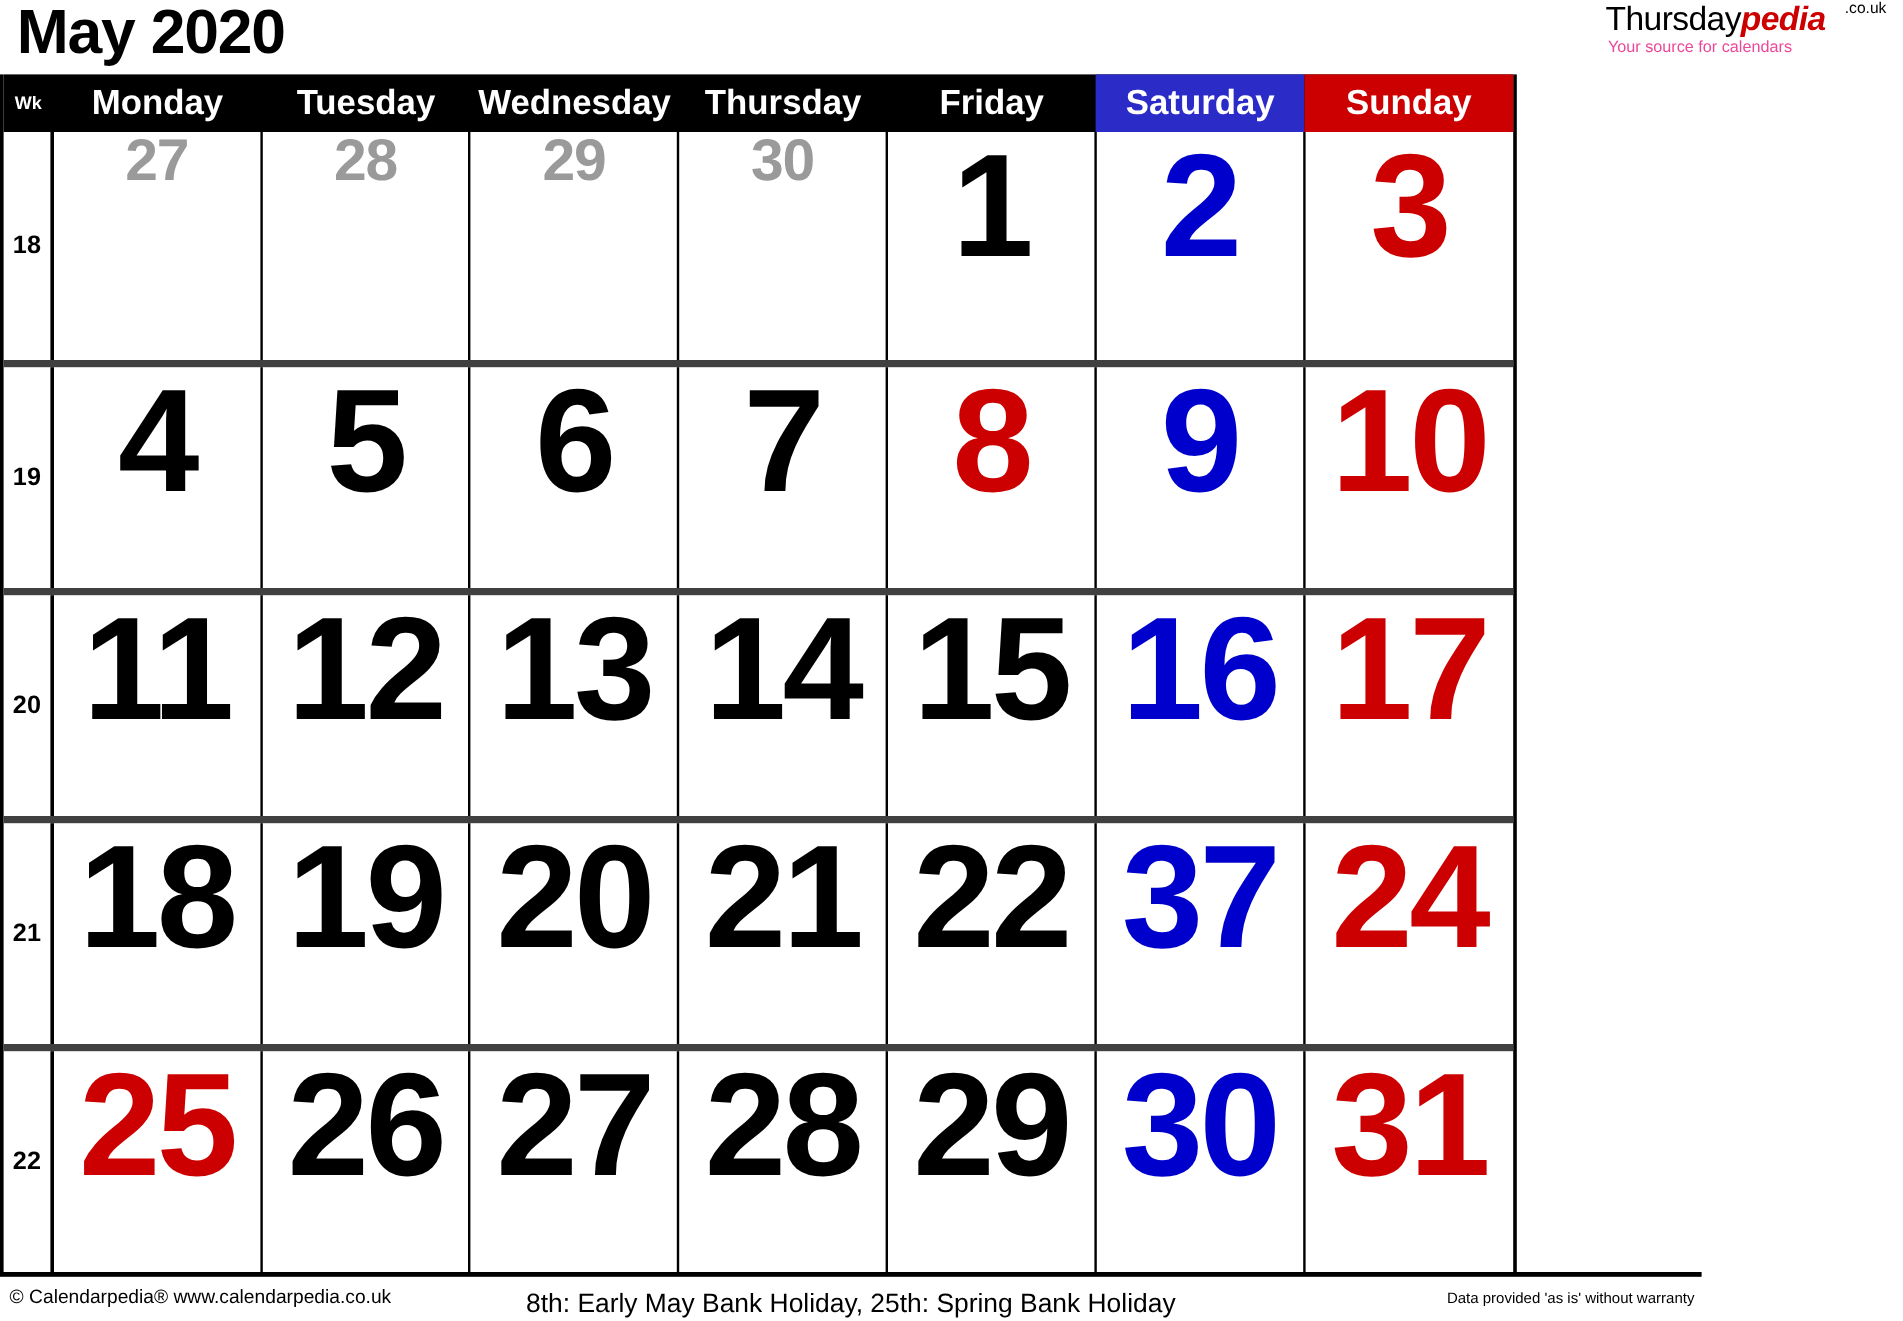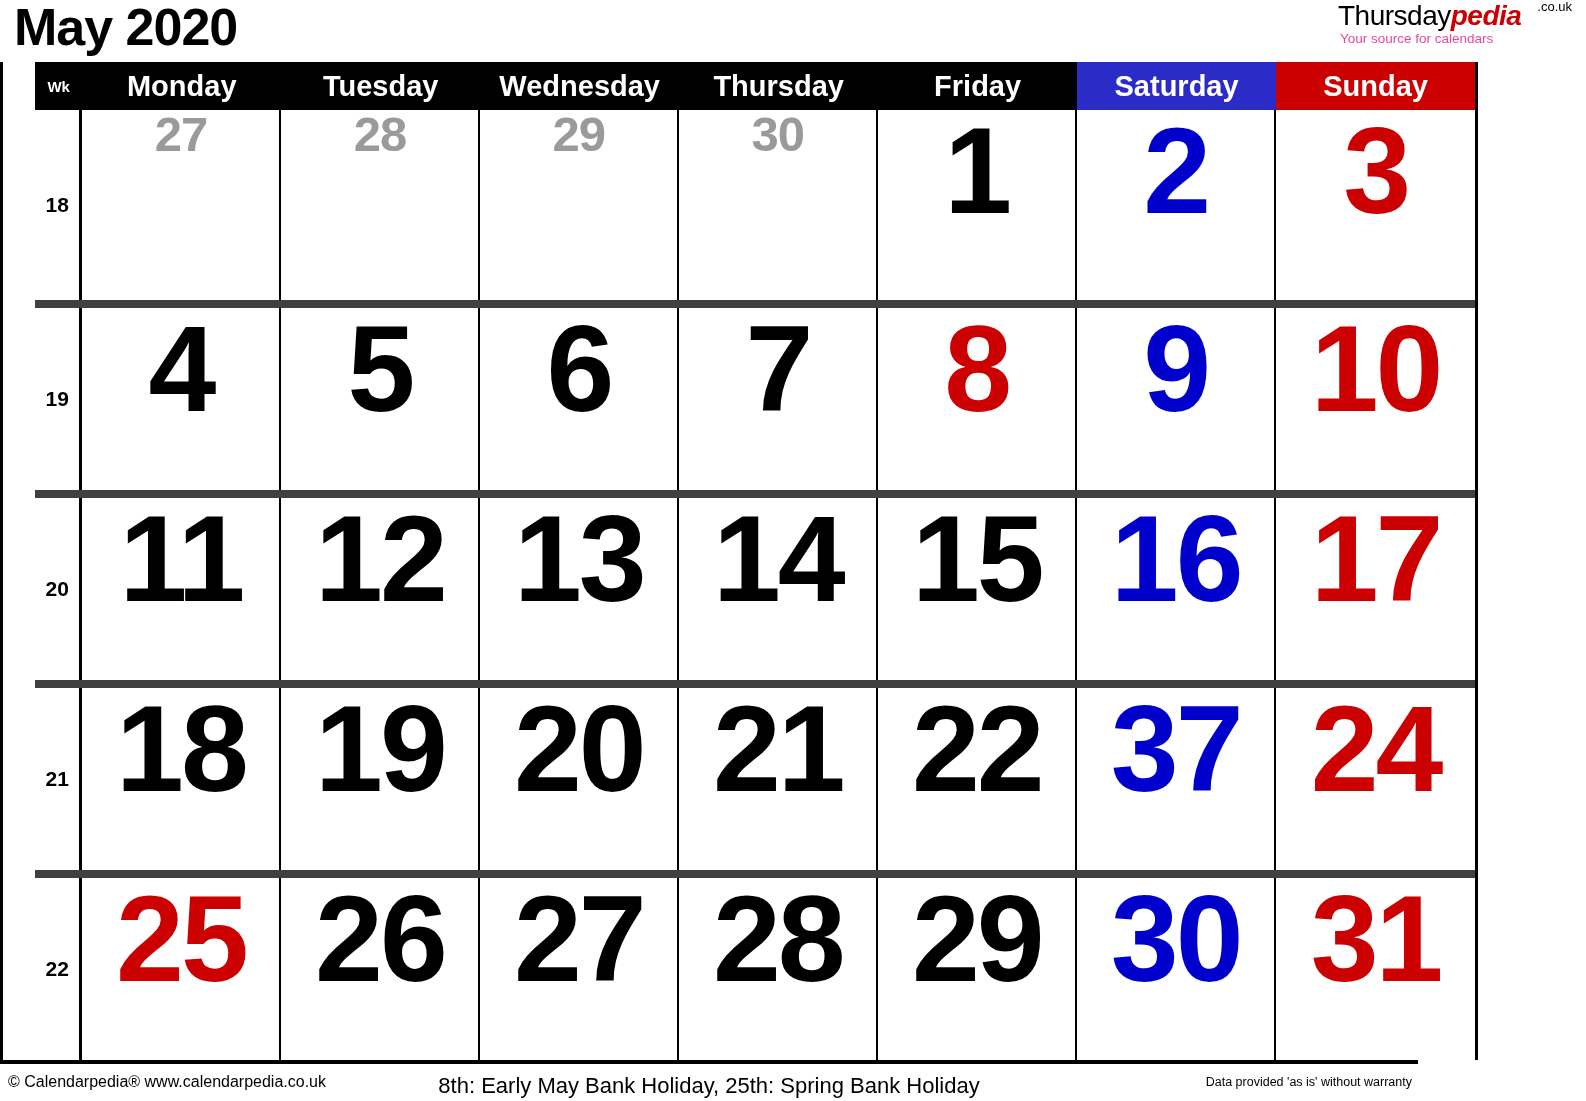--- a/index.html
+++ b/index.html
@@ -30,37 +30,37 @@
   .brand-pedia{font-weight:bold;font-style:italic;color:#cc0000;letter-spacing:-0.5px;}
   .brand-tld{
     position:absolute;top:-9px;right:6px;
     font-size:13px;color:#000;font-weight:normal;font-style:normal;
   }
   .brand-line2{font-size:13.5px;color:#ec4899;line-height:16px;white-space:nowrap;padding-left:2px;}
 
   
   .grid{
     position:absolute;left:0;top:62px;
-    width:1478px;height:998px;
+    width:1264px;height:998px;
     box-sizing:border-box;
-    border-left:3px solid #000;border-right:3px solid #000;padding-left:32px;
+    border-left:3px solid #000;border-right:3px solid #000;
   }
   .hrow{display:flex;height:48px;background:#000;}
   .hcell{
     box-sizing:border-box;
     color:#fff;font-weight:bold;font-size:29px;
     display:flex;align-items:center;justify-content:center;
     white-space:nowrap;
   }
   .hcell.wk{width:52px;font-size:15px;font-weight:bold;}
   .hcell.day{width:219px;}
   .hcell.sat{background:#2b2bc8;}
   .hcell.sun{background:#cc0000;}
 
-  .wrow{display:flex;height:190px;border-top:8px solid #404040;box-sizing:border-box;}
+  .wrow{display:flex;height:190px;border-top:6px solid #404040;box-sizing:border-box;}
   .wrow:first-of-type{border-top:none;}
   .wkcell{
     width:52px;box-sizing:border-box;
     border-right:3px solid #000;
     display:flex;align-items:center;justify-content:center;
     font-size:21px;font-weight:bold;color:#000;
   }
   .dcell{
     width:219px;box-sizing:border-box;
     border-right:2px solid #000;

